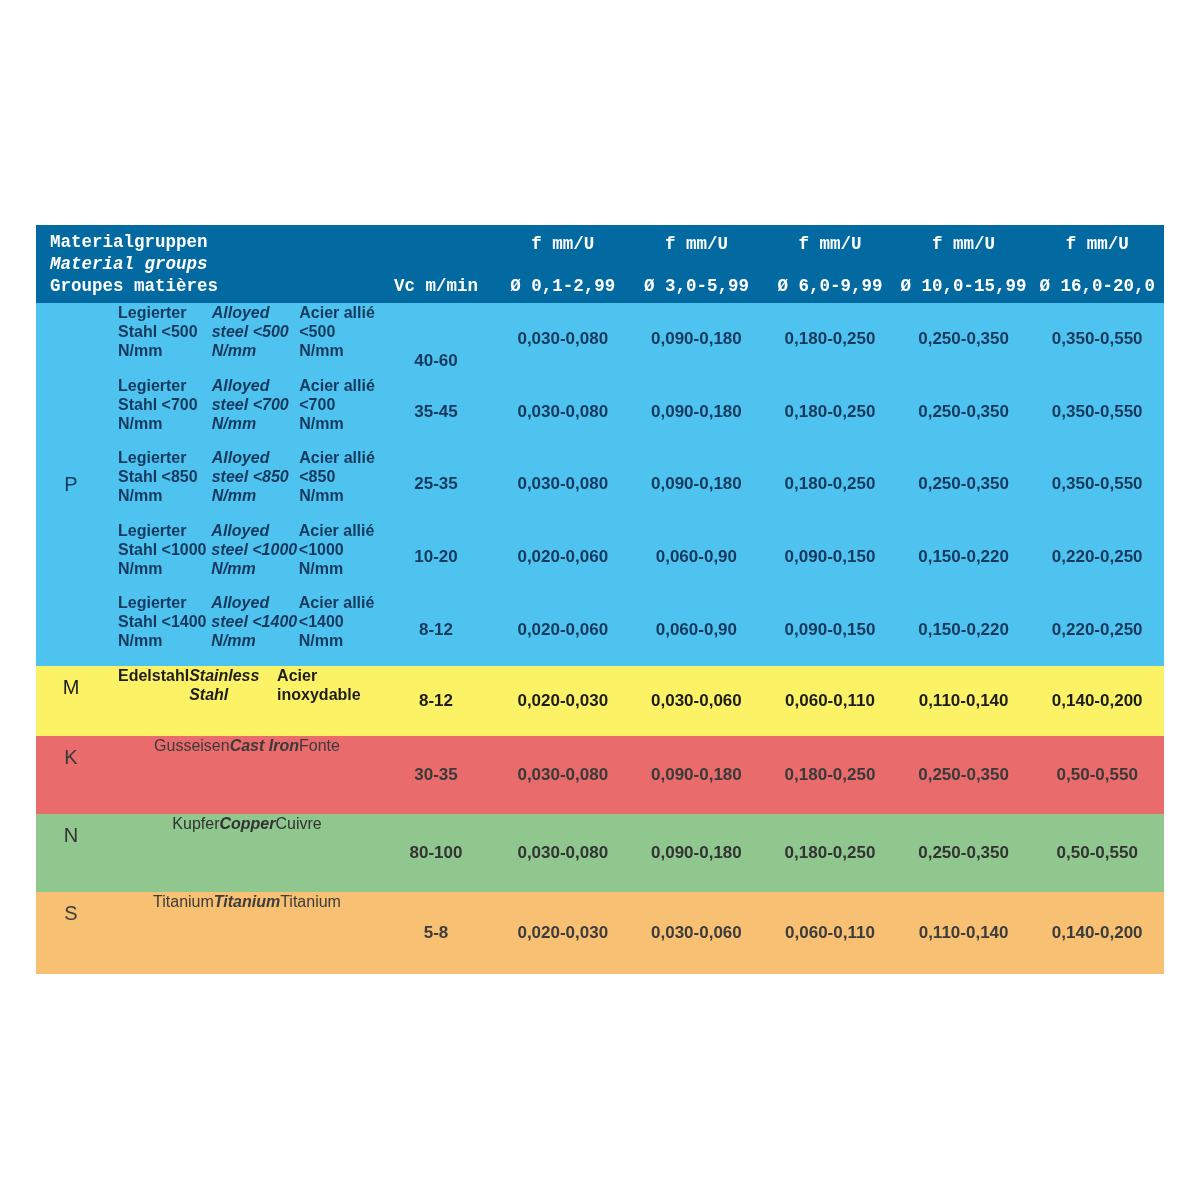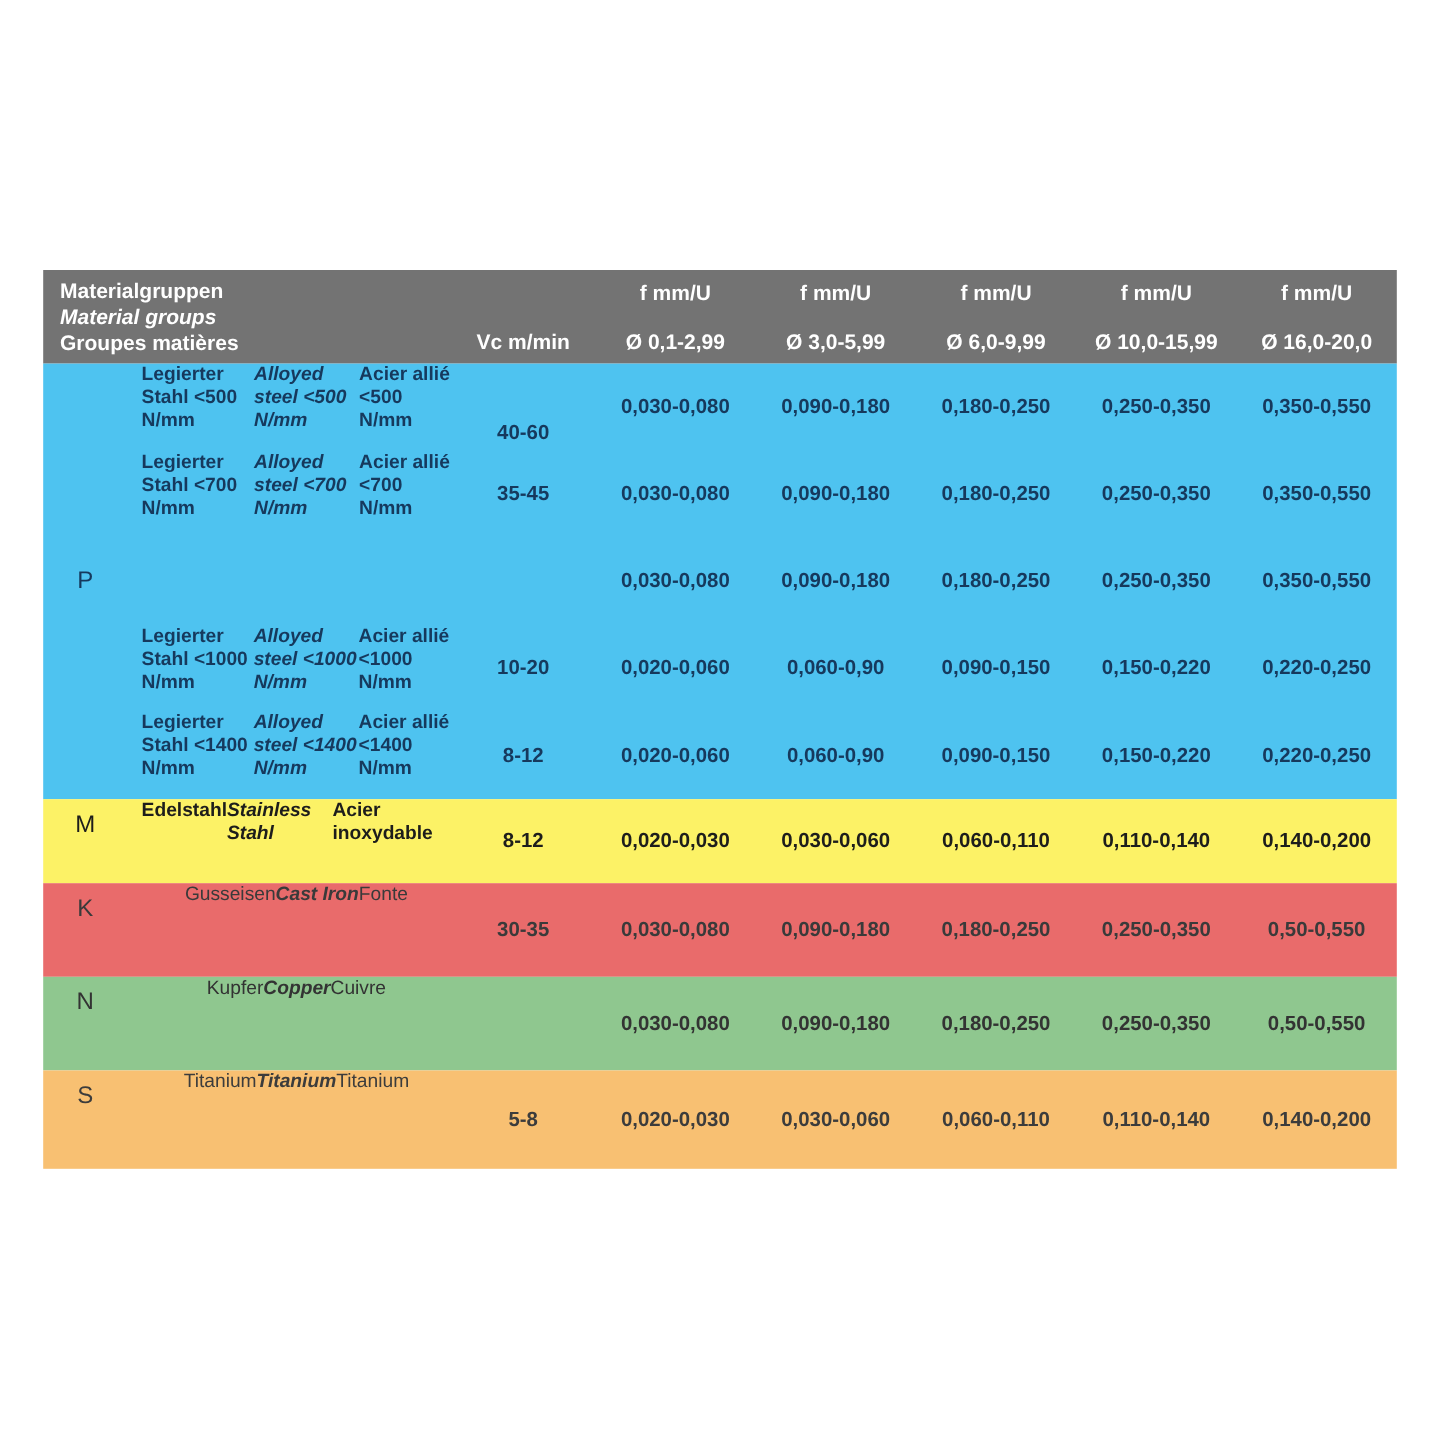--- a/index.html
+++ b/index.html
@@ -40,21 +40,21 @@
   .group-K .grid-row{height:78px;}
   .group-N .grid-row{height:78px;}
   .group-S .grid-row{height:82px;}
 </style>
 </head>
 <body>
 
 <div class="page">
   <div class="cutting-table">
 
-    <div class="thead grid-row" id="thead" style="background: #737373; color: rgb(255, 255, 255);">
+    <div class="thead grid-row" id="thead" style="background: #0369a1; color: rgb(255, 255, 255); font-family: Liberation Mono, monospace;">
       <div class="h-title">
         <span class="ln1">Materialgruppen</span>
         <span class="ln2">Material groups</span>
         <span class="ln3">Groupes matières</span>
       </div>
       <div class="h-vc">Vc m/min</div>
       <div class="h-feed">
         <span>f mm/U</span>
         <span>Ø 0,1-2,99</span>
       </div>
@@ -99,20 +99,26 @@
               <span class="ln3">Acier allié &lt;700 N/mm</span>
             </div>
             <div class="v-cell" style="grid-column: 3;">35-45</div>
             <div class="f-cell" style="grid-column: 4;">0,030-0,080</div>
             <div class="f-cell" style="grid-column: 5;">0,090-0,180</div>
             <div class="f-cell" style="grid-column: 6;">0,180-0,250</div>
             <div class="f-cell" style="grid-column: 7;">0,250-0,350</div>
             <div class="f-cell" style="grid-column: 8;">0,350-0,550</div>
           </div>
           <div class="grid-row">
+            <div class="m-cell">
+              <span class="ln1">Legierter Stahl &lt;850 N/mm</span>
+              <span class="ln2">Alloyed steel &lt;850 N/mm</span>
+              <span class="ln3">Acier allié &lt;850 N/mm</span>
+            </div>
+            <div class="v-cell" style="grid-column: 3;">25-35</div>
             <div class="f-cell" style="grid-column: 4;">0,030-0,080</div>
             <div class="f-cell" style="grid-column: 5;">0,090-0,180</div>
             <div class="f-cell" style="grid-column: 6;">0,180-0,250</div>
             <div class="f-cell" style="grid-column: 7;">0,250-0,350</div>
             <div class="f-cell" style="grid-column: 8;">0,350-0,550</div>
           </div>
           <div class="grid-row">
             <div class="m-cell">
               <span class="ln1">Legierter Stahl &lt;1000 N/mm</span>
               <span class="ln2">Alloyed steel &lt;1000 N/mm</span>
@@ -172,20 +178,21 @@
           </div>
         </div>
         <div class="group group-N single w-regular" style="background: rgb(143, 199, 143); color: rgb(51, 51, 51);">
           <div class="g-letter">N</div>
           <div class="grid-row">
             <div class="m-cell">
               <span class="ln1">Kupfer</span>
               <span class="ln2">Copper</span>
               <span class="ln3">Cuivre</span>
             </div>
+            <div class="v-cell" style="grid-column: 3;">80-100</div>
             <div class="f-cell" style="grid-column: 4;">0,030-0,080</div>
             <div class="f-cell" style="grid-column: 5;">0,090-0,180</div>
             <div class="f-cell" style="grid-column: 6;">0,180-0,250</div>
             <div class="f-cell" style="grid-column: 7;">0,250-0,350</div>
             <div class="f-cell" style="grid-column: 8;">0,50-0,550</div>
           </div>
         </div>
         <div class="group group-S single w-regular" style="background: rgb(248, 192, 114); color: rgb(60, 60, 60);">
           <div class="g-letter">S</div>
           <div class="grid-row">

